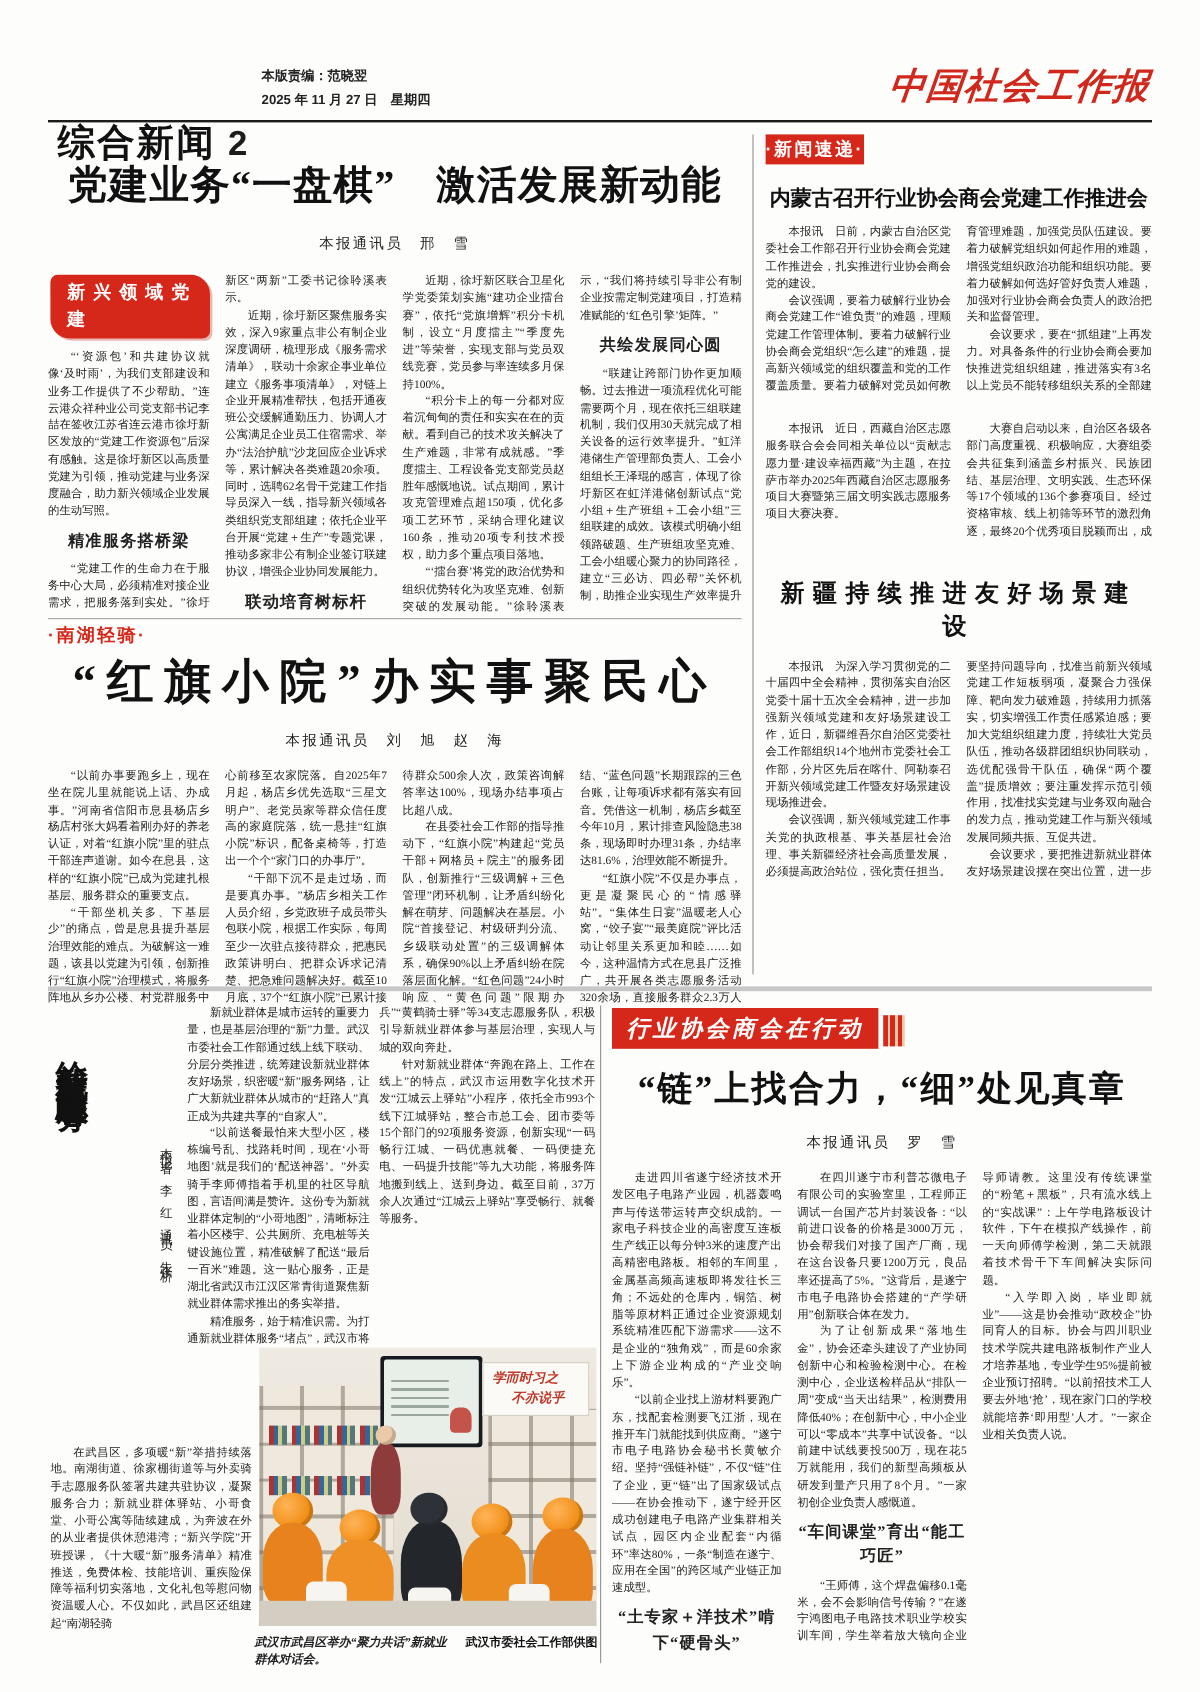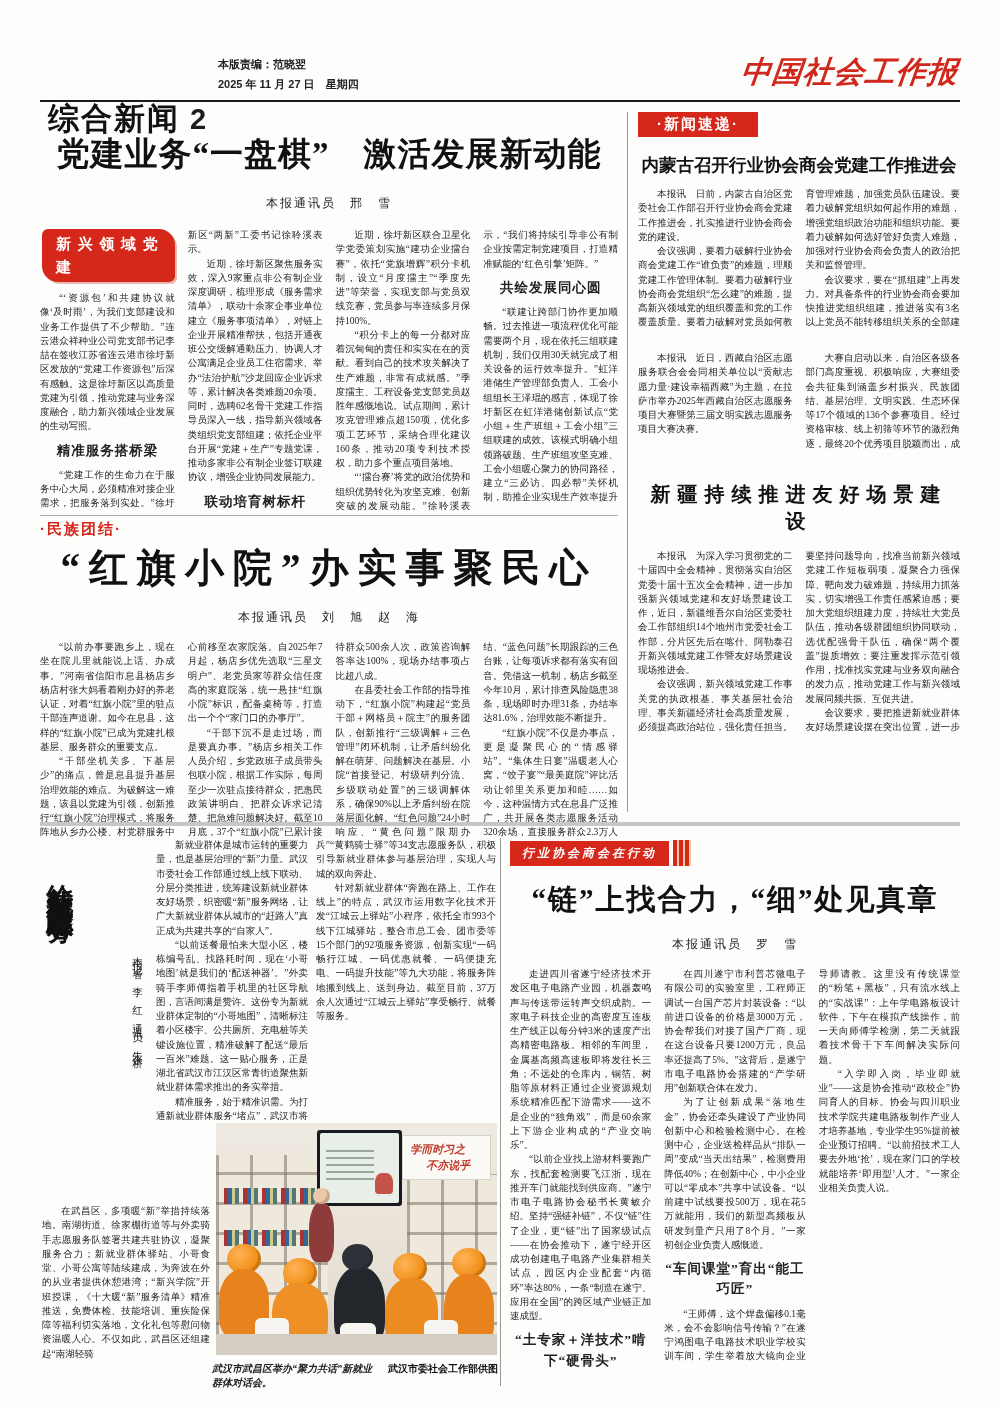--- a/index.html
+++ b/index.html
@@ -20,30 +20,30 @@
   .cols3{column-count:3;column-gap:13px;}
   .cols2{column-count:2;column-gap:13px;}
   .seg-p{margin:0;text-indent:2em;}
   .seg-p.noindent{text-indent:0;}
   .seg-h{font-weight:bold;font-size:13.5px;text-align:center;margin:7px 0;letter-spacing:1px;}
   .seg-badge{display:inline-block;background:#d5281b;color:#fff;
      font-family:"Liberation Sans","DejaVu Sans",sans-serif;font-weight:bold;font-size:15px;
      padding:4px 14px;border-radius:6px 16px 6px 16px;letter-spacing:3px;margin:1px 0 9px 2px;
      box-shadow:2px 2px 0 #e9b8b2;}
   .label-box{display:inline-block;background:#d5281b;color:#fff;font-family:"Liberation Sans","DejaVu Sans",sans-serif;
-     font-weight:bold;font-size:15px;padding:3px 19px;letter-spacing:2px;}
+     font-weight:bold;font-size:15px;padding:3px 0;letter-spacing:2px;}
   .label-red{color:#d5281b;font-family:"Liberation Sans","DejaVu Sans",sans-serif;font-weight:bold;font-size:15px;letter-spacing:2px;}
   .vrule{background:#9a9a9a;width:1px;}
   .graybar{background:#c7c7c7;}
   
   .vhead{writing-mode:vertical-rl;text-orientation:upright;font-weight:bold;font-size:27px;line-height:1.15;letter-spacing:3px;color:#111;}
   .vbyline{writing-mode:vertical-rl;text-orientation:upright;font-size:10.5px;letter-spacing:4px;color:#222;}
   .flowbox{font-size:9.5px;line-height:1.5;text-align:justify;color:#222;overflow:hidden;}
   
-  .banner{display:inline-block;background:#d5281b;color:#fff;font-weight:bold;font-size:12px;
+  .banner{display:inline-block;background:#d5281b;color:#fff;font-weight:bold;font-size:19px;
      font-style:italic;padding:4px 12px;letter-spacing:3px;}
   .banner-stripes{display:inline-block;vertical-align:middle;width:18px;height:26px;margin-left:4px;
      background:repeating-linear-gradient(90deg,#d5281b 0 4px,#f5c9a6 4px 6px);}
   
   .photo{background:linear-gradient(180deg,#efeae2 0%,#e6dfd4 70%,#d9d2c6 100%);overflow:hidden;position:absolute;}
   .shelf{position:absolute;background:
      repeating-linear-gradient(90deg,rgba(125,116,102,.55) 0 3px,transparent 3px 34px),
      repeating-linear-gradient(0deg,rgba(125,116,102,.55) 0 3px,transparent 3px 30px),#efe8dd;}
   .books{position:absolute;background:repeating-linear-gradient(90deg,#a33 0 4px,#369 4px 8px,#cc8 8px 11px,#577 11px 15px,transparent 15px 19px);}
   .tv{position:absolute;background:#171a1f;border-radius:3px;padding:3px;}
@@ -102,21 +102,21 @@
 
     <div class="headline" style="font-size:20px;margin-top:26px;letter-spacing:7px;">新疆持续推进友好场景建设</div>
     <div class="colbody cols2" style="margin-top:14px;height:196px;">
         <p class="seg-p">本报讯　为深入学习贯彻党的二十届四中全会精神，贯彻落实自治区党委十届十五次全会精神，进一步加强新兴领域党建和友好场景建设工作，近日，新疆维吾尔自治区党委社会工作部组织14个地州市党委社会工作部，分片区先后在喀什、阿勒泰召开新兴领域党建工作暨友好场景建设现场推进会。</p>
         <p class="seg-p">会议强调，新兴领域党建工作事关党的执政根基、事关基层社会治理、事关新疆经济社会高质量发展，必须提高政治站位，强化责任担当。要坚持问题导向，找准当前新兴领域党建工作短板弱项，凝聚合力强保障、靶向发力破难题，持续用力抓落实，切实增强工作责任感紧迫感；要加大党组织组建力度，持续壮大党员队伍，推动各级群团组织协同联动，选优配强骨干队伍，确保“两个覆盖”提质增效；要注重发挥示范引领作用，找准找实党建与业务双向融合的发力点，推动党建工作与新兴领域发展同频共振、互促共进。</p>
         <p class="seg-p">会议要求，要把推进新就业群体友好场景建设摆在突出位置，进一步加强组织领导，压紧压实工作责任，坚持一手抓政治引领、一手抓服务管理，切实把新就业群体团结凝聚在党的周围。要聚焦解决新就业群体急难愁盼问题，做实政策支持和资源整合，在打造友好点位、提供友好服务、开展友好治理上下实功；要坚持分类施策、因地制宜，持续完善社区、园区、楼宇等不同场景服务网络，促进形成共建共治共享新格局；要积极构建精准有效的关爱体系，加快形成上下联动、条块结合、有效协同的思想教育、权益保障、示范引领机制，切实把对新就业群体的关心关爱、权益保障政策措施落实落细，把一件件“关键小事”办成“暖心实事”。</p>
       </div>
   </div>
 
   <div class="abs" style="left:40px;top:520px;width:578px;">
-    <span class="label-red">·民族团结·</span>
+    <span class="label-red">·南湖轻骑·</span>
     <div class="headline" style="font-size:39px;margin-top:2px;letter-spacing:9px;">“红旗小院”办实事聚民心</div>
     <div class="byline" style="margin-top:14px;">本报通讯员　刘　旭　赵　海</div>
     <div class="colbody cols4" style="margin-top:14px;height:202px;">
         <p class="seg-p">“以前办事要跑乡上，现在坐在院儿里就能说上话、办成事。”河南省信阳市息县杨店乡杨店村张大妈看着刚办好的养老认证，对着“红旗小院”里的驻点干部连声道谢。如今在息县，这样的“红旗小院”已成为党建扎根基层、服务群众的重要支点。</p>
         <p class="seg-p">“干部坐机关多、下基层少”的痛点，曾是息县提升基层治理效能的难点。为破解这一难题，该县以党建为引领，创新推行“红旗小院”治理模式，将服务阵地从乡办公楼、村党群服务中心前移至农家院落。自2025年7月起，杨店乡优先选取“三星文明户”、老党员家等群众信任度高的家庭院落，统一悬挂“红旗小院”标识，配备桌椅等，打造出一个个“家门口的办事厅”。</p>
         <p class="seg-p">“干部下沉不是走过场，而是要真办事。”杨店乡相关工作人员介绍，乡党政班子成员带头包联小院，根据工作实际，每周至少一次驻点接待群众，把惠民政策讲明白、把群众诉求记清楚、把急难问题解决好。截至10月底，37个“红旗小院”已累计接待群众500余人次，政策咨询解答率达100%，现场办结事项占比超八成。</p>
         <p class="seg-p">在县委社会工作部的指导推动下，“红旗小院”构建起“党员干部＋网格员＋院主”的服务团队，创新推行“三级调解＋三色管理”闭环机制，让矛盾纠纷化解在萌芽、问题解决在基层。小院“首接登记、村级研判分流、乡级联动处置”的三级调解体系，确保90%以上矛盾纠纷在院落层面化解。“红色问题”24小时响应、“黄色问题”限期办结、“蓝色问题”长期跟踪的三色台账，让每项诉求都有落实有回音。凭借这一机制，杨店乡截至今年10月，累计排查风险隐患38条，现场即时办理31条，办结率达81.6%，治理效能不断提升。</p>
         <p class="seg-p">“红旗小院”不仅是办事点，更是凝聚民心的“情感驿站”。“集体生日宴”温暖老人心窝，“饺子宴”“最美庭院”评比活动让邻里关系更加和睦……如今，这种温情方式在息县广泛推广，共开展各类志愿服务活动320余场，直接服务群众2.3万人次，有效激发了群众内生动力，越来越多村民从旁观者变为基层治理参与者。</p>
       </div>
   </div>

